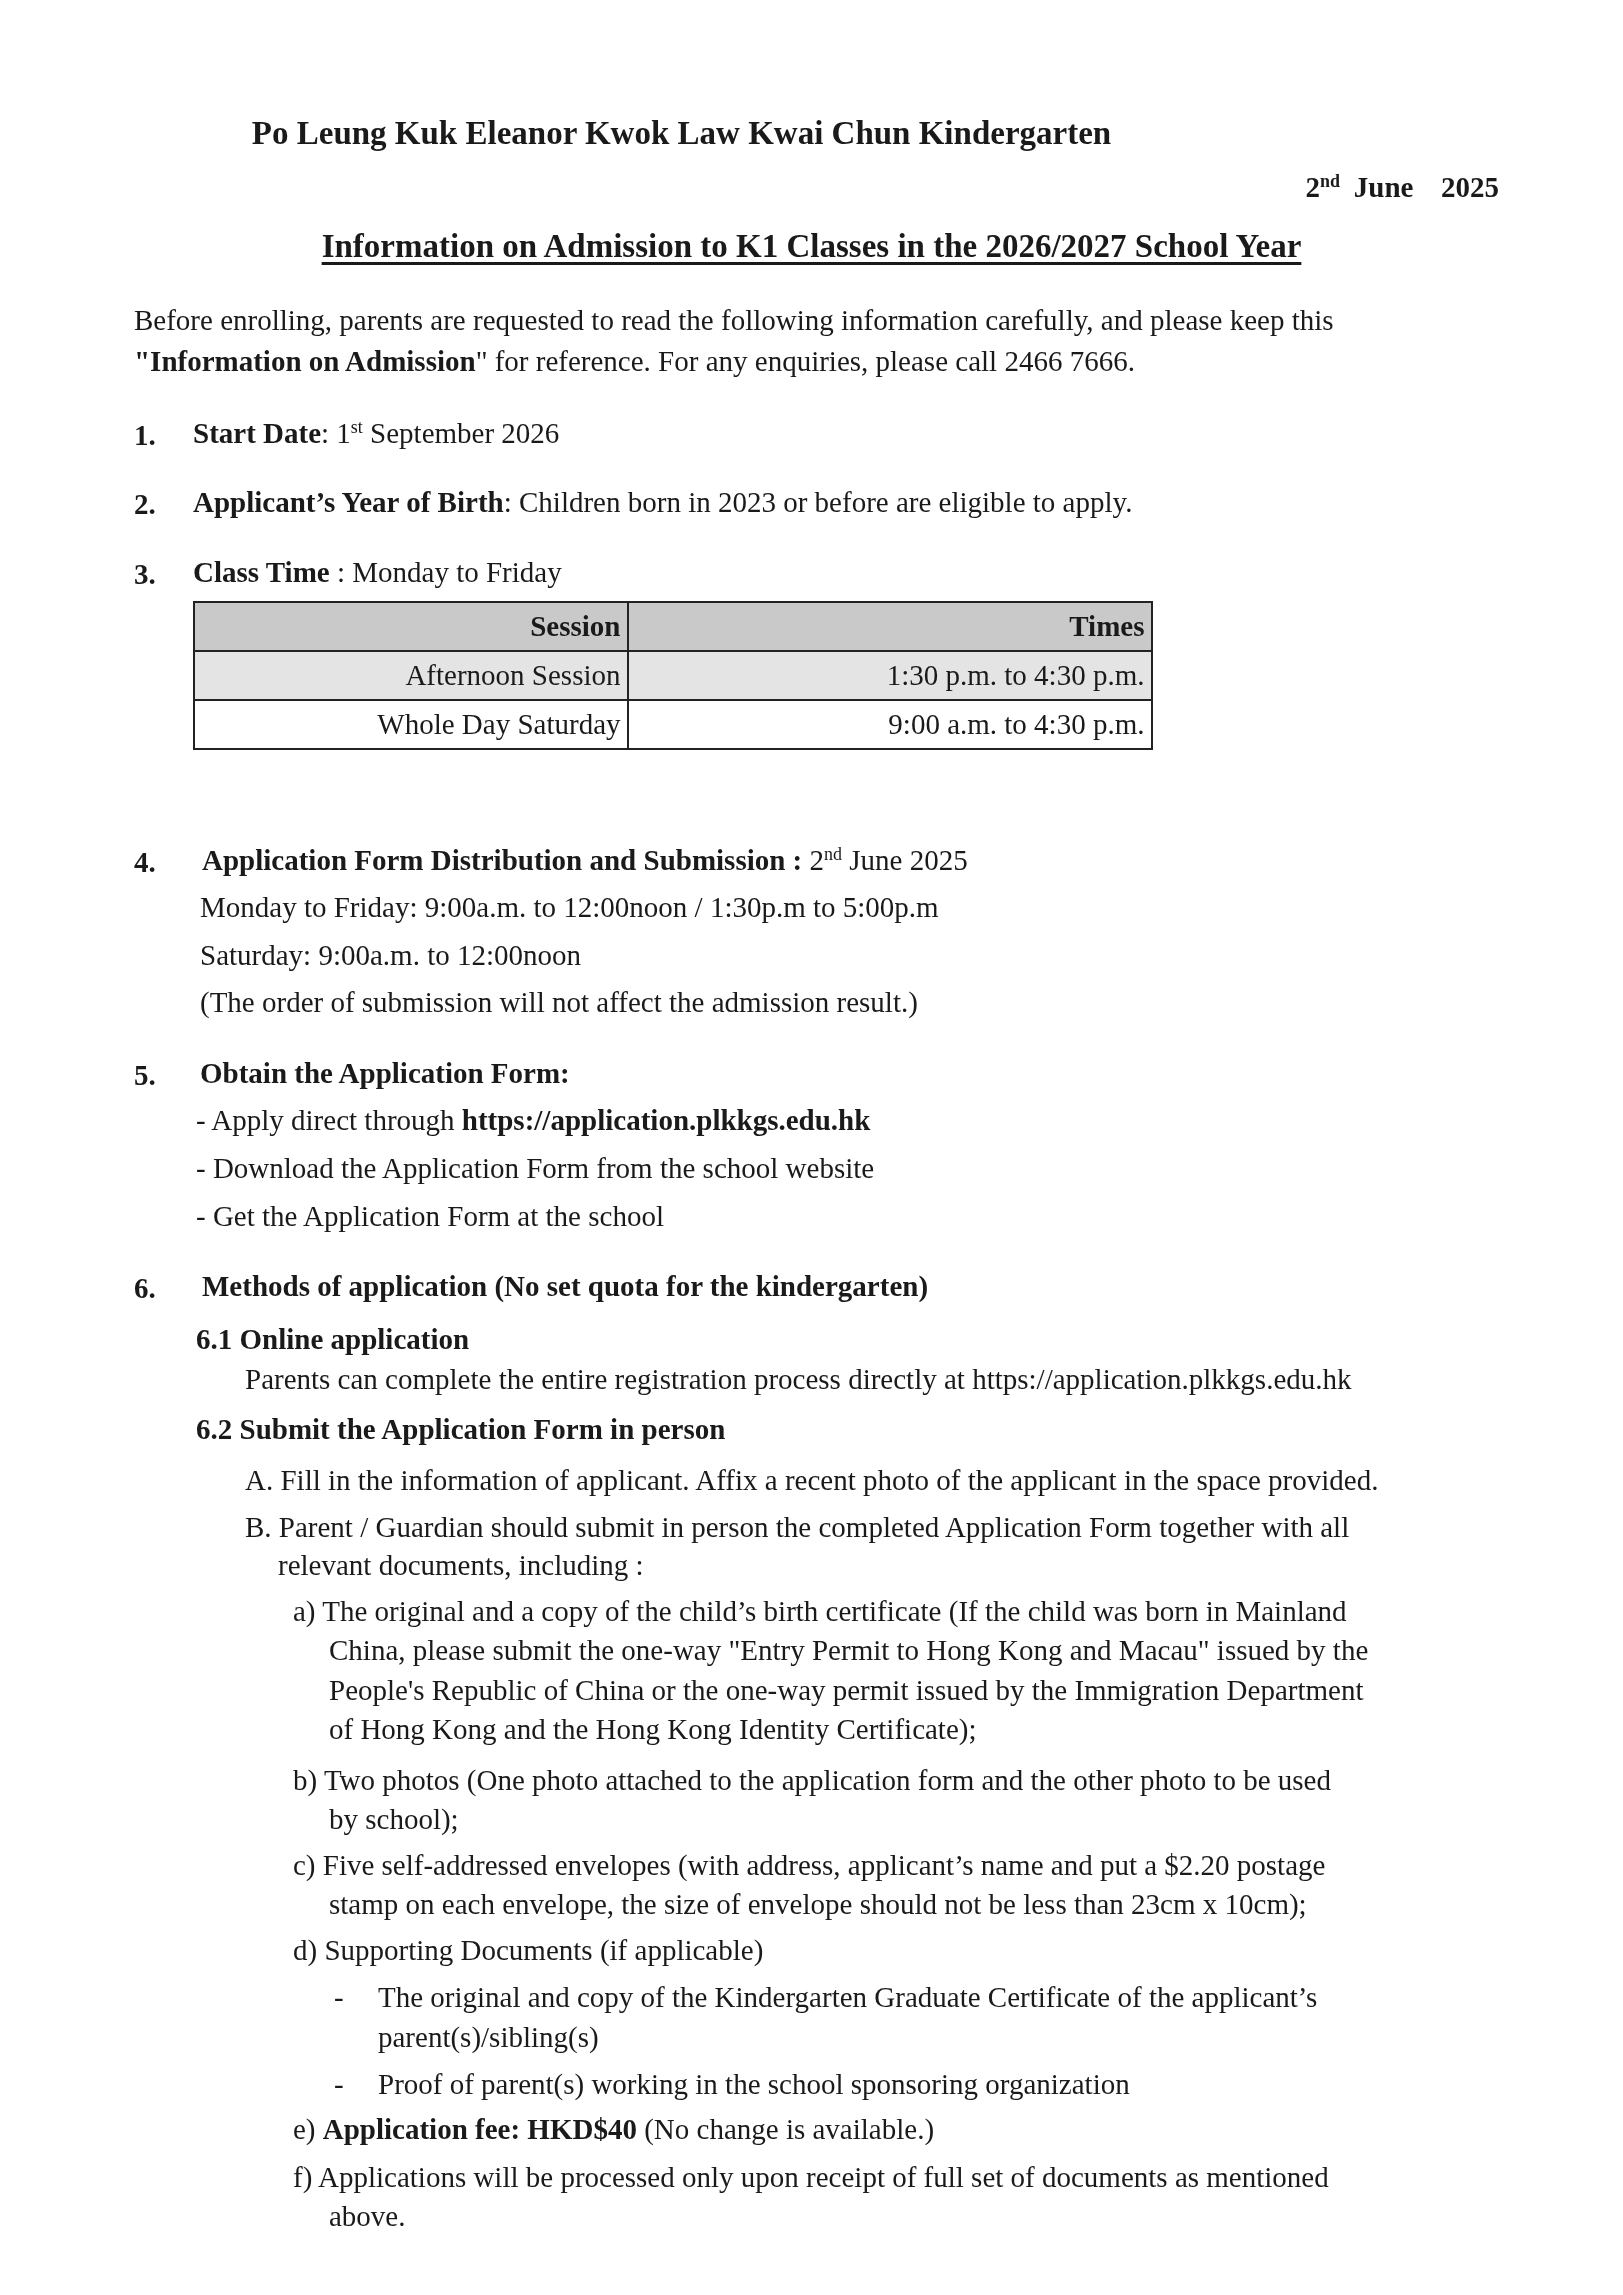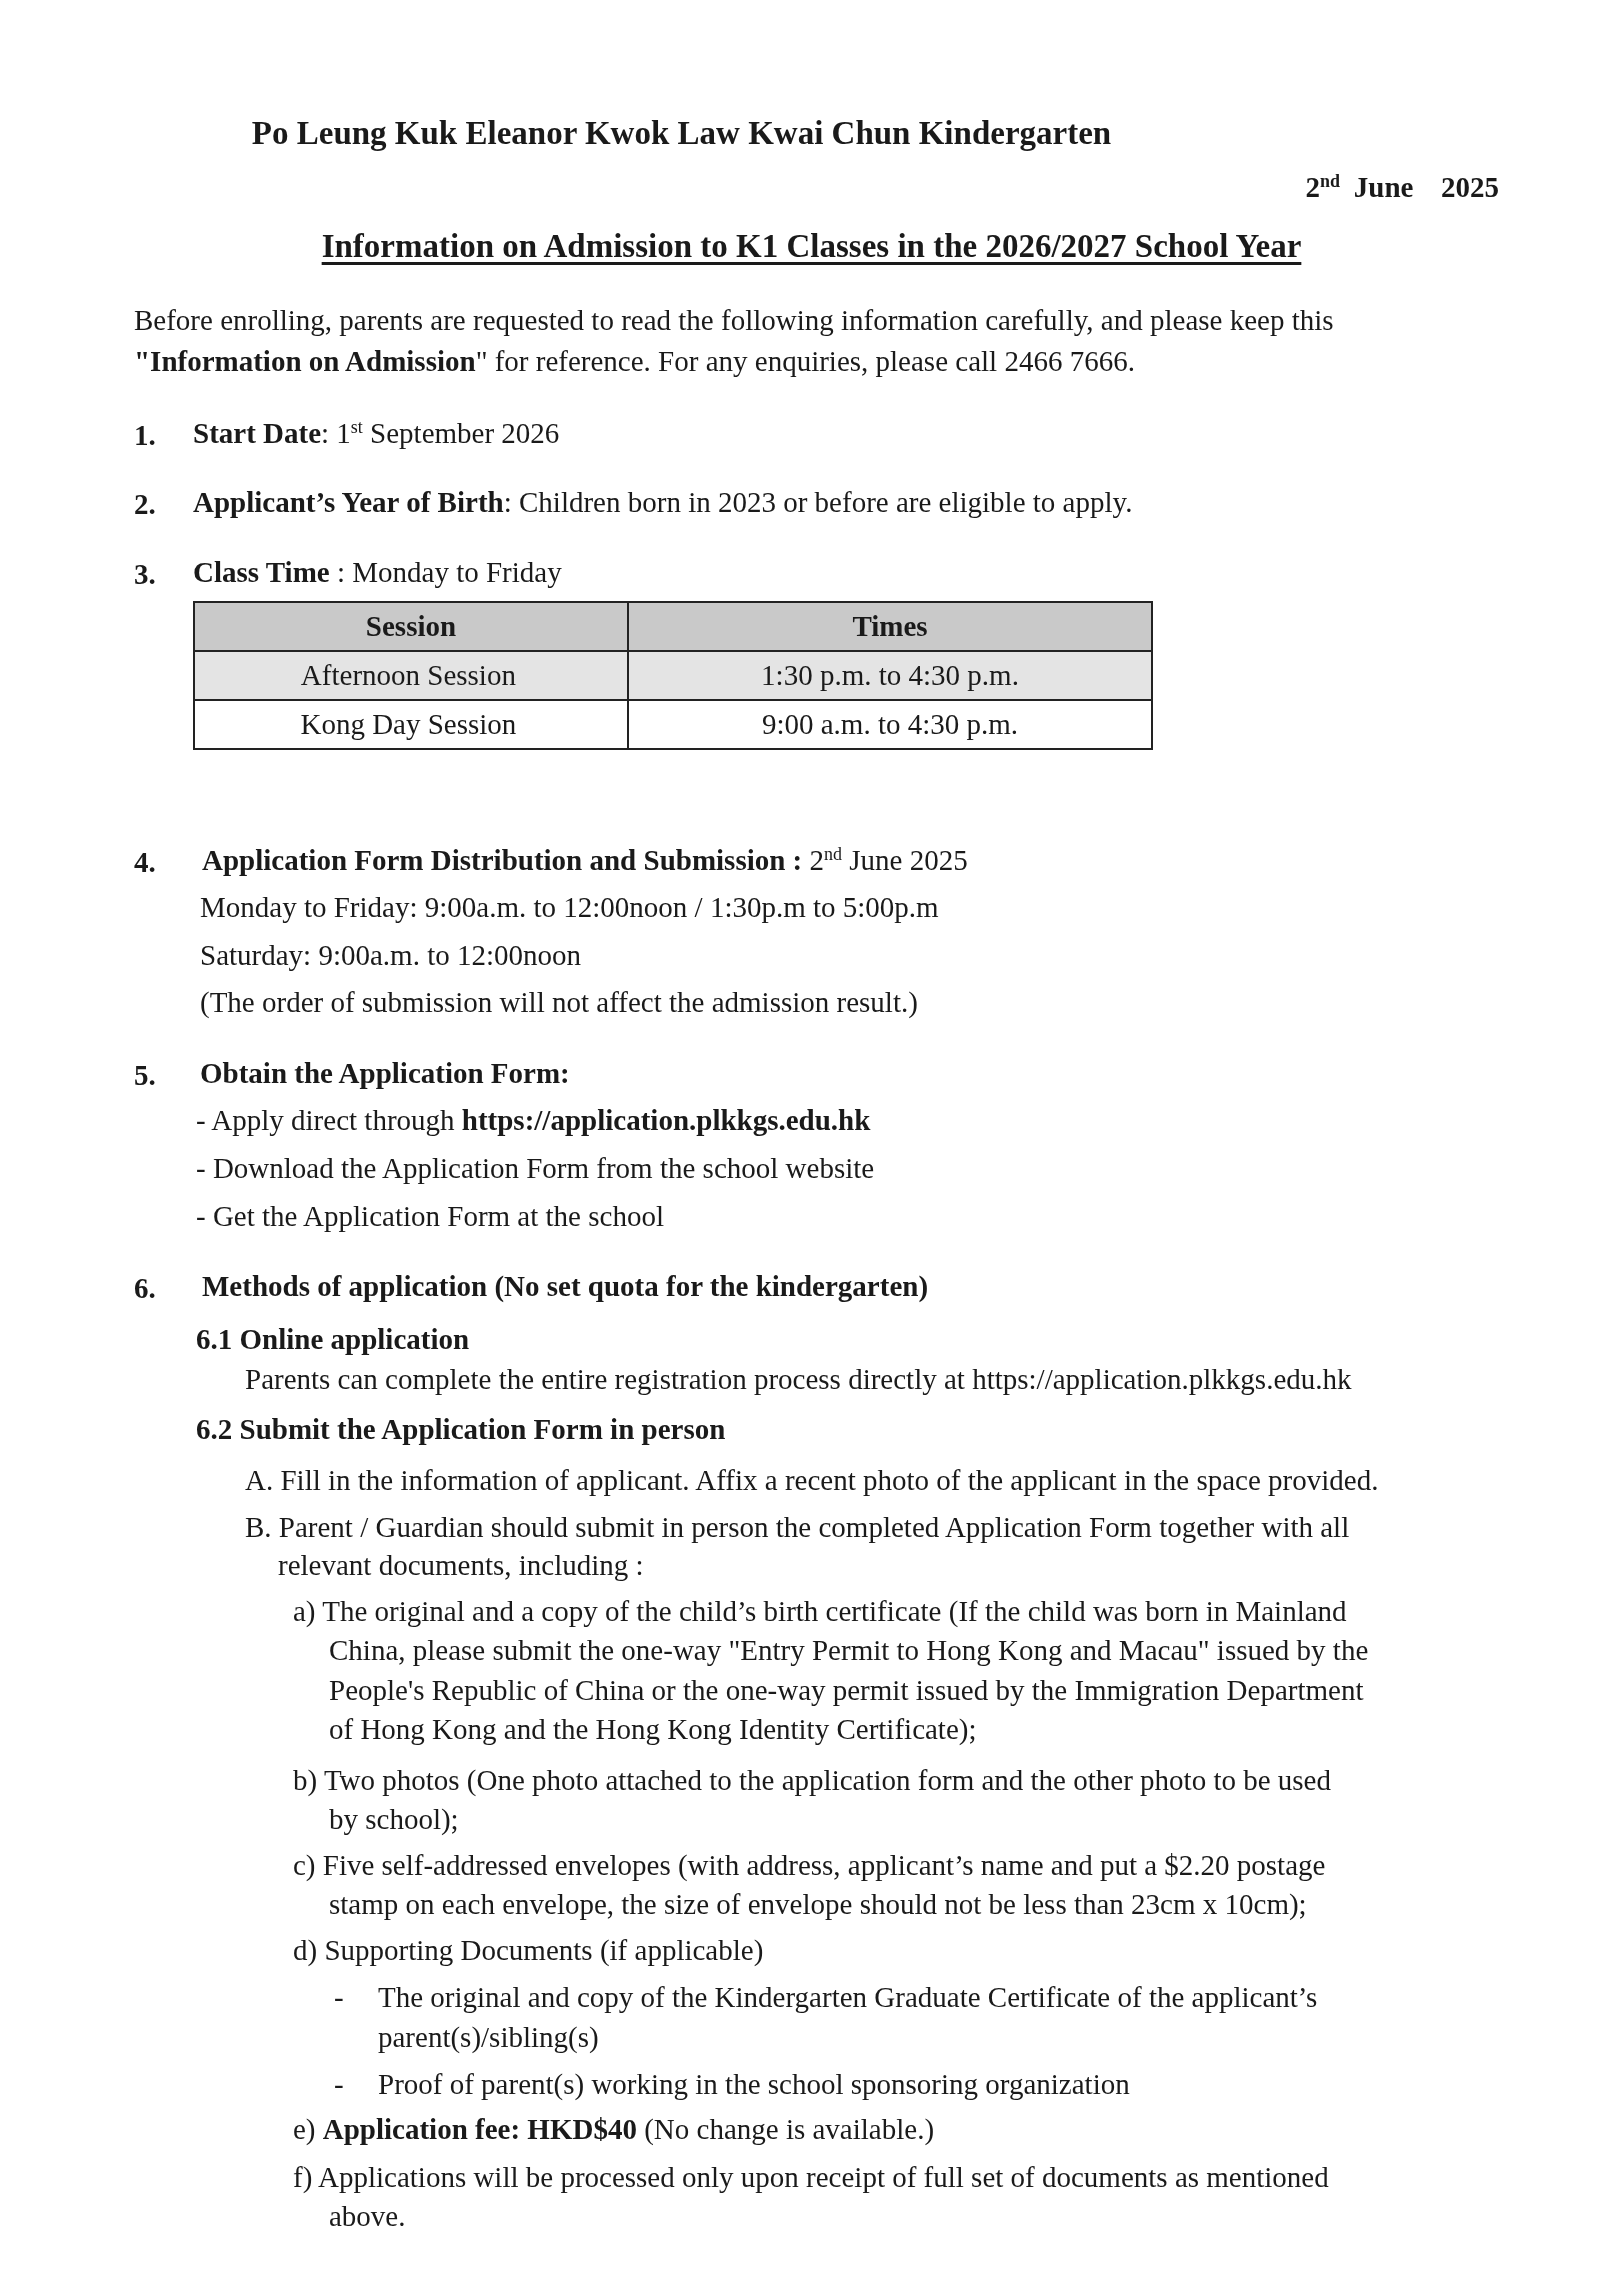--- a/index.html
+++ b/index.html
@@ -19,21 +19,21 @@
   #doc-subtitle span { text-decoration: underline; text-decoration-thickness: 2.6px; text-underline-offset: 5.2px; }
 
   .num { position: absolute; font-weight: bold; font-size: 29px; }
 
   
   #class-table {
     position: absolute; left: 193px; top: 601px; width: 960px;
     border-collapse: collapse; font-size: 29px;
   }
   #class-table td, #class-table th {
-    border: 2px solid #222; height: 47px; padding: 0 6.5px; text-align: center; vertical-align: middle;
+    border: 2px solid #222; height: 47px; padding: 0 6.5px; text-align: right; vertical-align: middle;
     font-weight: normal;
   }
   #class-table th { font-weight: bold; background: #c9c9c9; }
   #class-table td:first-child, #class-table th:first-child { width: 419px; }
   #class-table tr.shaded td { background: #e4e4e4; }
   #class-table td:first-child { padding-left: 6.5px; }
   #class-table tr.tight td:first-child { padding-left: 1.3px; }
 </style>
 </head>
 <body>
@@ -60,21 +60,21 @@
   <tbody>
       <tr>
     <th>Session</th>
     <th>Times</th>
   </tr>
   <tr class="shaded tight">
     <td>Afternoon Session</td>
     <td>1:30 p.m. to 4:30 p.m.</td>
   </tr>
   <tr class="tight">
-    <td>Kong Day Session</td>
+    <td>Whole Day Saturday</td>
     <td>9:00 a.m. to 4:30 p.m.</td>
   </tr>
 </tbody>
   </table>
 
 <div class="num" style="left:134px; top:846px;">4.</div>
 <div class="abs t" style="left:202px; top:846px;"><b>Application Form Distribution and Submission :</b><span style="white-space:pre"> 2</span><sup>nd</sup><span style="white-space:pre"> June 2025</span></div>
 <div class="abs t" style="left:200px; top:893px;">Monday to Friday: 9:00a.m. to 12:00noon / 1:30p.m to 5:00p.m</div>
 <div class="abs t" style="left:200px; top:941px;">Saturday: 9:00a.m. to 12:00noon</div>
 <div class="abs t" style="left:200px; top:988px;">(The order of submission will not affect the admission result.)</div>

